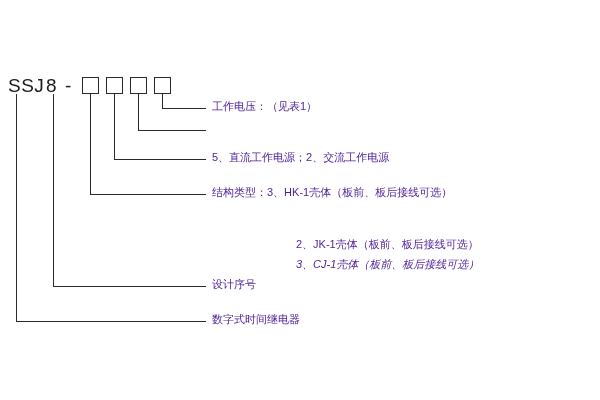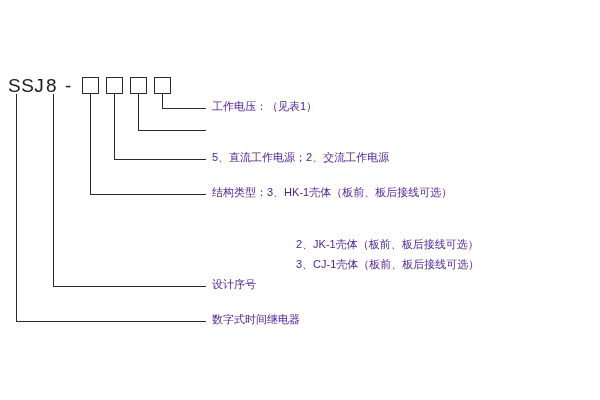--- a/index.html
+++ b/index.html
@@ -81,17 +81,17 @@
   <span class="vline" style="left:53px;  top:94px;  height:193px;"></span>
   <span class="hline" style="left:53px;  top:286px; width:153px;"></span>
 
   <span class="vline" style="left:16px;  top:94px;  height:228px;"></span>
   <span class="hline" style="left:16px;  top:321px; width:190px;"></span>
 
   <span class="label" style="left:212px; top:100px;">工作电压：（见表1）</span>
   <span class="label" style="left:212px; top:151px;">5、直流工作电源；2、交流工作电源</span>
   <span class="label" style="left:212px; top:186px;">结构类型：3、HK-1壳体（板前、板后接线可选）</span>
   <span class="label" style="left:296px; top:222px;margin-top:16px;">2、JK-1壳体（板前、板后接线可选）</span>
-  <span class="label" style="left:296px; top:258px;">3、CJ-1壳体（板前、板后接线可选）</span>
+  <span class="label" style="left:296px; top:258px;font-style:italic;">3、CJ-1壳体（板前、板后接线可选）</span>
   <span class="label" style="left:212px; top:278px;">设计序号</span>
   <span class="label" style="left:212px; top:313px;">数字式时间继电器</span>
 
 </div>
 
 </body></html>

